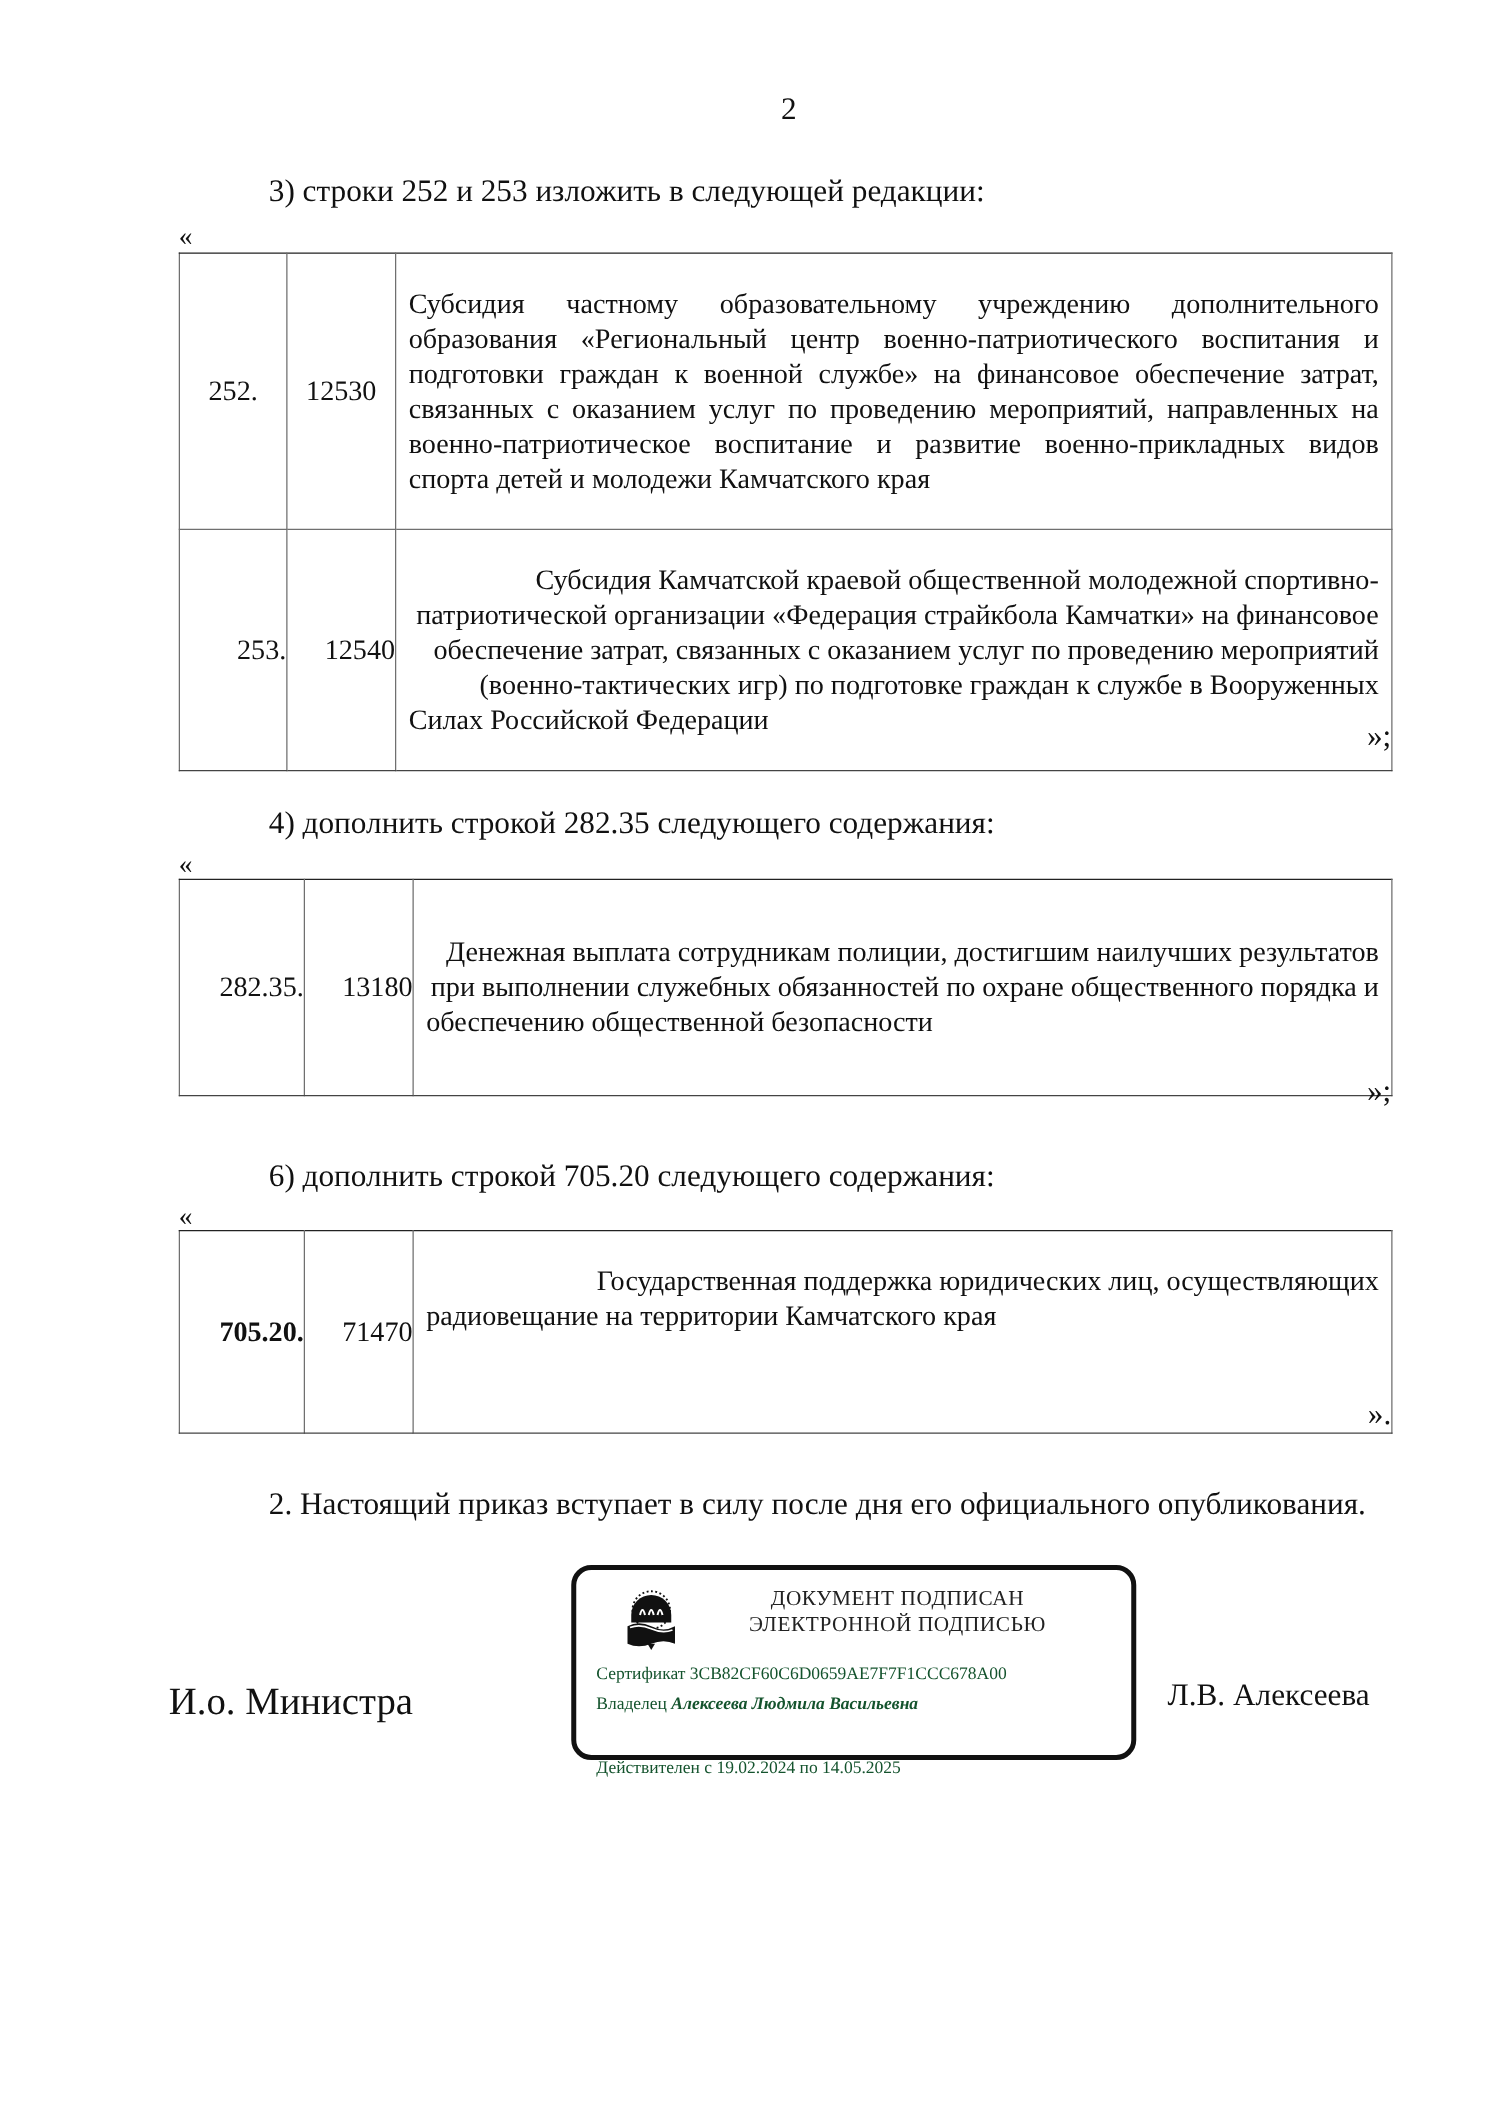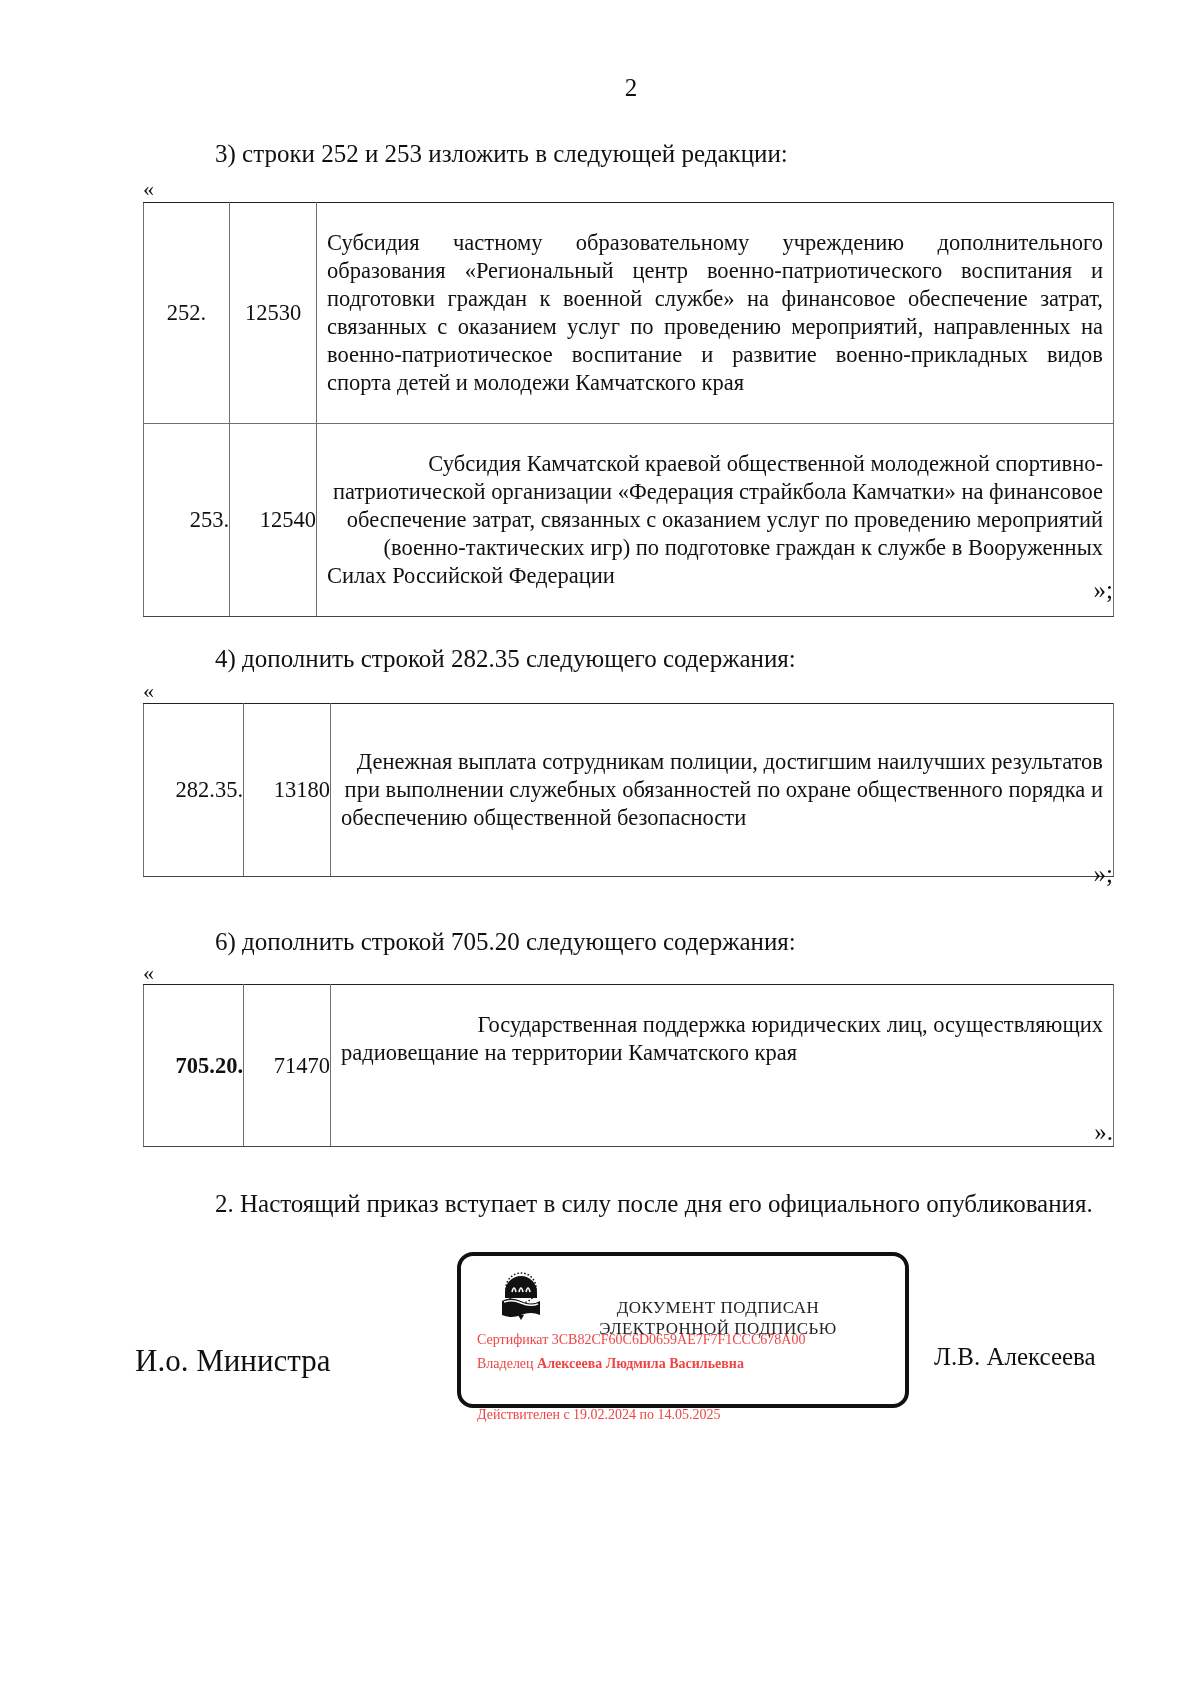--- a/index.html
+++ b/index.html
@@ -28,24 +28,24 @@
     table.rows tr:first-child td { border-top-color: #222; }
     table.rows tr:last-child td { border-bottom-color: #444; text-align: right; }
     .para { left: 143px; width: 971px; font-size: 25px; line-height: 36px; text-align: justify; text-align-last: left; }
     .para .indent { display: inline-block; width: 72px; }
     .sig-left { left: 135px; top: 1343px; font-size: 31px; }
     .sig-right { left: 934px; top: 1343px; font-size: 25px; }
     .stamp { left: 457px; top: 1252px; width: 452px; height: 156px; border: 4px solid #111;
              border-radius: 16px; box-sizing: border-box; font-family: "Liberation Serif", serif; }
     .stamp .emblem { position: absolute; left: 38px; top: 14px; width: 44px; height: 52px; }
     .stamp .title { position: absolute; left: 90px; right: 20px; top: 12px; text-align: center;
-                    font-size: 17px; line-height: 21px; letter-spacing: 0.5px; color: #222; margin-top: 29px; }
-    .stamp .line { position: absolute; left: 16px; font-size: 14px; color: #ef4444; white-space: nowrap; }
+                    font-size: 17px; line-height: 21px; letter-spacing: 0.5px; color: #222; }
+    .stamp .line { position: absolute; left: 16px; font-size: 14px; color: #14532d; white-space: nowrap; }
     .stamp .l1 { top: 76px; } .stamp .l2 { top: 100px; } .stamp .l3 { top: 115px; margin-top: 36px; }
-    .stamp b { font-weight: bold; }
+    .stamp b { font-weight: bold; font-style: italic; }
   </style>
 </head>
 <body>
 
 <div class="abs pnum">2</div>
 
 <div class="abs heading" style="left:215px; top:140px;">3)  строки 252 и 253 изложить в следующей редакции:</div>
 <div class="abs quote-open" style="top:176px;">«</div>
 <table class="rows t1">
   <tbody>

